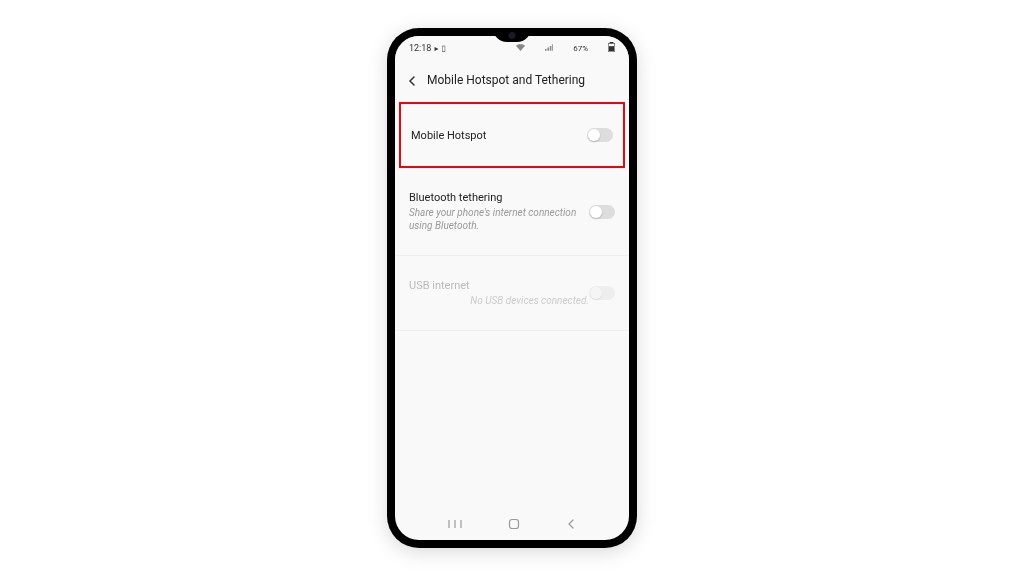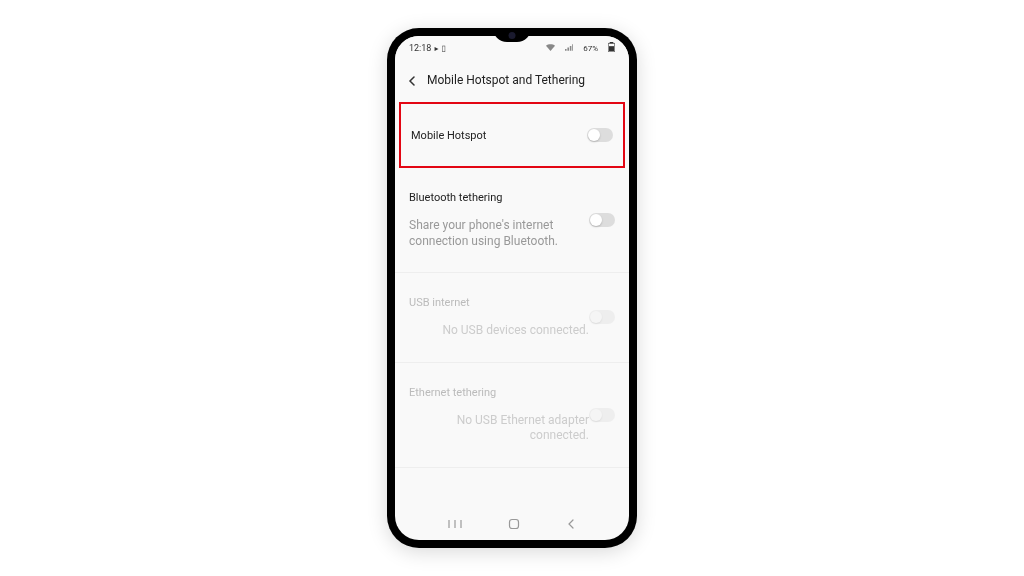--- a/index.html
+++ b/index.html
@@ -3,30 +3,30 @@
   <meta charset="utf-8">
   <style>
     * { margin: 0; padding: 0; box-sizing: border-box; font-family: -apple-system, BlinkMacSystemFont, 'Segoe UI', Roboto, sans-serif; }
     body { width: 1024px; height: 576px; background: #fff; display: flex; align-items: center; justify-content: center; }
     .phone { width: 250px; height: 520px; background: #000; border-radius: 32px; padding: 8px; position: relative; box-shadow: 0 4px 20px rgba(0,0,0,0.15); }
     .screen { width: 100%; height: 100%; background: #f9f9f9; border-radius: 24px; overflow: hidden; position: relative; }
     .notch { position: absolute; top: 0; left: 50%; transform: translateX(-50%); width: 38px; height: 14px; background: #000; border-radius: 0 0 18px 18px; z-index: 10; }
     .notch::after { content: ''; position: absolute; top: 4px; left: 50%; transform: translateX(-50%); width: 7px; height: 7px; background: #1a1a2e; border-radius: 50%; }
     .status-bar { height: 24px; display: flex; align-items: center; justify-content: space-between; padding: 0 14px; font-size: 9px; color: #333; background: #f9f9f9; }
     .status-left { display: flex; align-items: center; gap: 3px; }
-    .status-right { display: flex; align-items: center; gap: 10px; font-size: 8px; }
+    .status-right { display: flex; align-items: center; gap: 20px; font-size: 8px; }
     .header { height: 40px; display: flex; align-items: center; padding: 0 12px; gap: 10px; background: #f9f9f9; }
     .back-icon { width: 10px; height: 10px; }
     .header-title { font-size: 12px; color: #222; font-weight: 400; }
     .settings-list { background: #f9f9f9; }
     .setting-row { display: flex; align-items: center; justify-content: space-between; padding: 23px 14px; border-bottom: 1px solid #eee; min-height: 40px; }
     .setting-row.highlighted { border: 2px solid #e30613; margin: 2px 4px 0 4px; padding: 24px 10px; }
     .setting-text { flex: 1; }
     .setting-title { font-size: 11px; color: #222; }
-    .setting-subtitle { font-size: 12px; color: #999; margin-top: 14px; line-height: 1.3; }
+    .setting-subtitle { font-size: 10px; color: #999; margin-top: 2px; line-height: 1.3; font-style: italic; }
     .setting-row.disabled .setting-title { color: #bbb; }
     .setting-row.disabled .setting-subtitle { color: #ccc; text-align: right; }
     .toggle { width: 26px; height: 14px; border-radius: 8px; background: #ddd; position: relative; flex-shrink: 0; }
     .toggle::after { content: ''; position: absolute; top: 1px; left: 1px; width: 12px; height: 12px; background: #fff; border-radius: 50%; box-shadow: 0 1px 2px rgba(0,0,0,0.2); }
     .toggle.disabled { background: #eee; }
     .toggle.disabled::after { background: #f5f5f5; box-shadow: 0 1px 2px rgba(0,0,0,0.08); }
     .nav-bar { position: absolute; bottom: 0; left: 0; right: 0; height: 32px; display: flex; align-items: center; justify-content: space-around; padding: 0 30px; }
     .nav-icon { color: #888; }
     .status-icon-small { font-size: 8px; }
   </style>
@@ -92,27 +92,20 @@
       </div>
 
       <div class="setting-row disabled">
         <div class="setting-text">
           <div class="setting-title">USB internet</div>
           <div class="setting-subtitle">No USB devices connected.</div>
         </div>
         <div class="toggle disabled"></div>
       </div>
 
-      <div class="setting-row disabled">
-        <div class="setting-text">
-          <div class="setting-title">Ethernet tethering</div>
-          <div class="setting-subtitle">No USB Ethernet adapter connected.</div>
-        </div>
-        <div class="toggle disabled"></div>
-      </div>
 
     </div>
 
     <div class="nav-bar">
       <span class="nav-icon">
         <svg width="14" height="12" viewBox="0 0 14 12">
             <line x1="1" y1="2" x2="1" y2="10" stroke="#999" stroke-width="1.2"></line>
             <line x1="7" y1="2" x2="7" y2="10" stroke="#999" stroke-width="1.2"></line>
             <line x1="13" y1="2" x2="13" y2="10" stroke="#999" stroke-width="1.2"></line>
           </svg>

